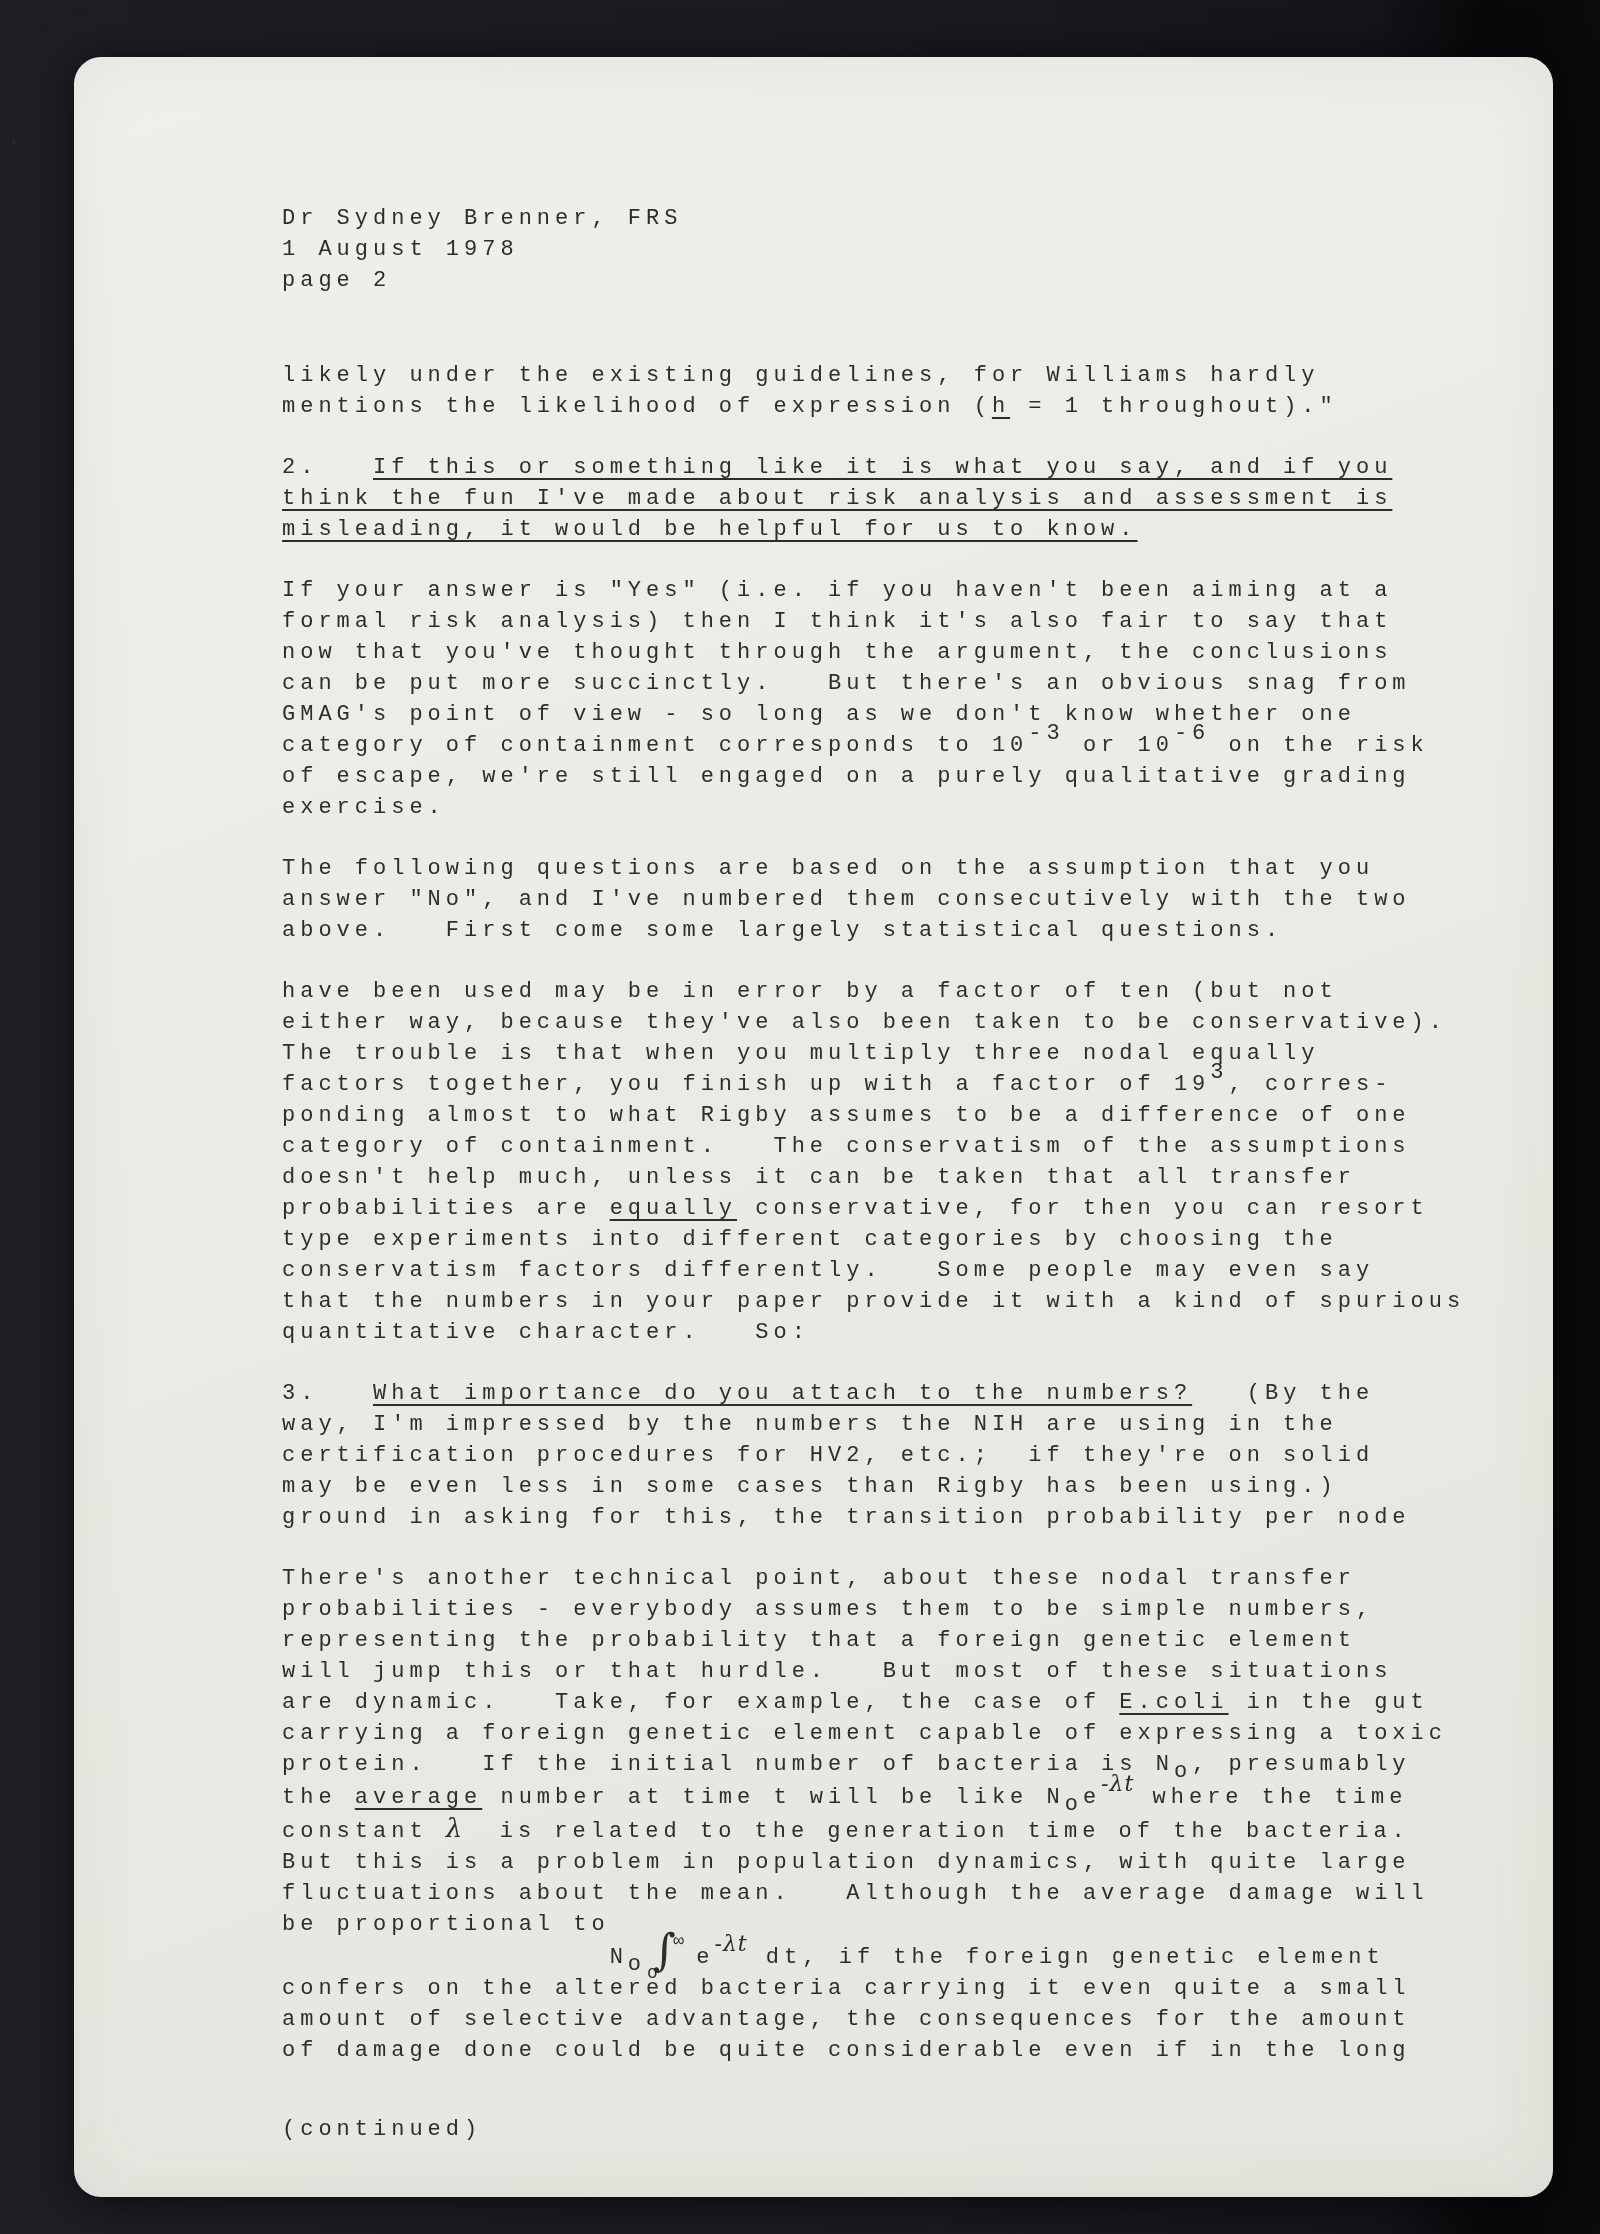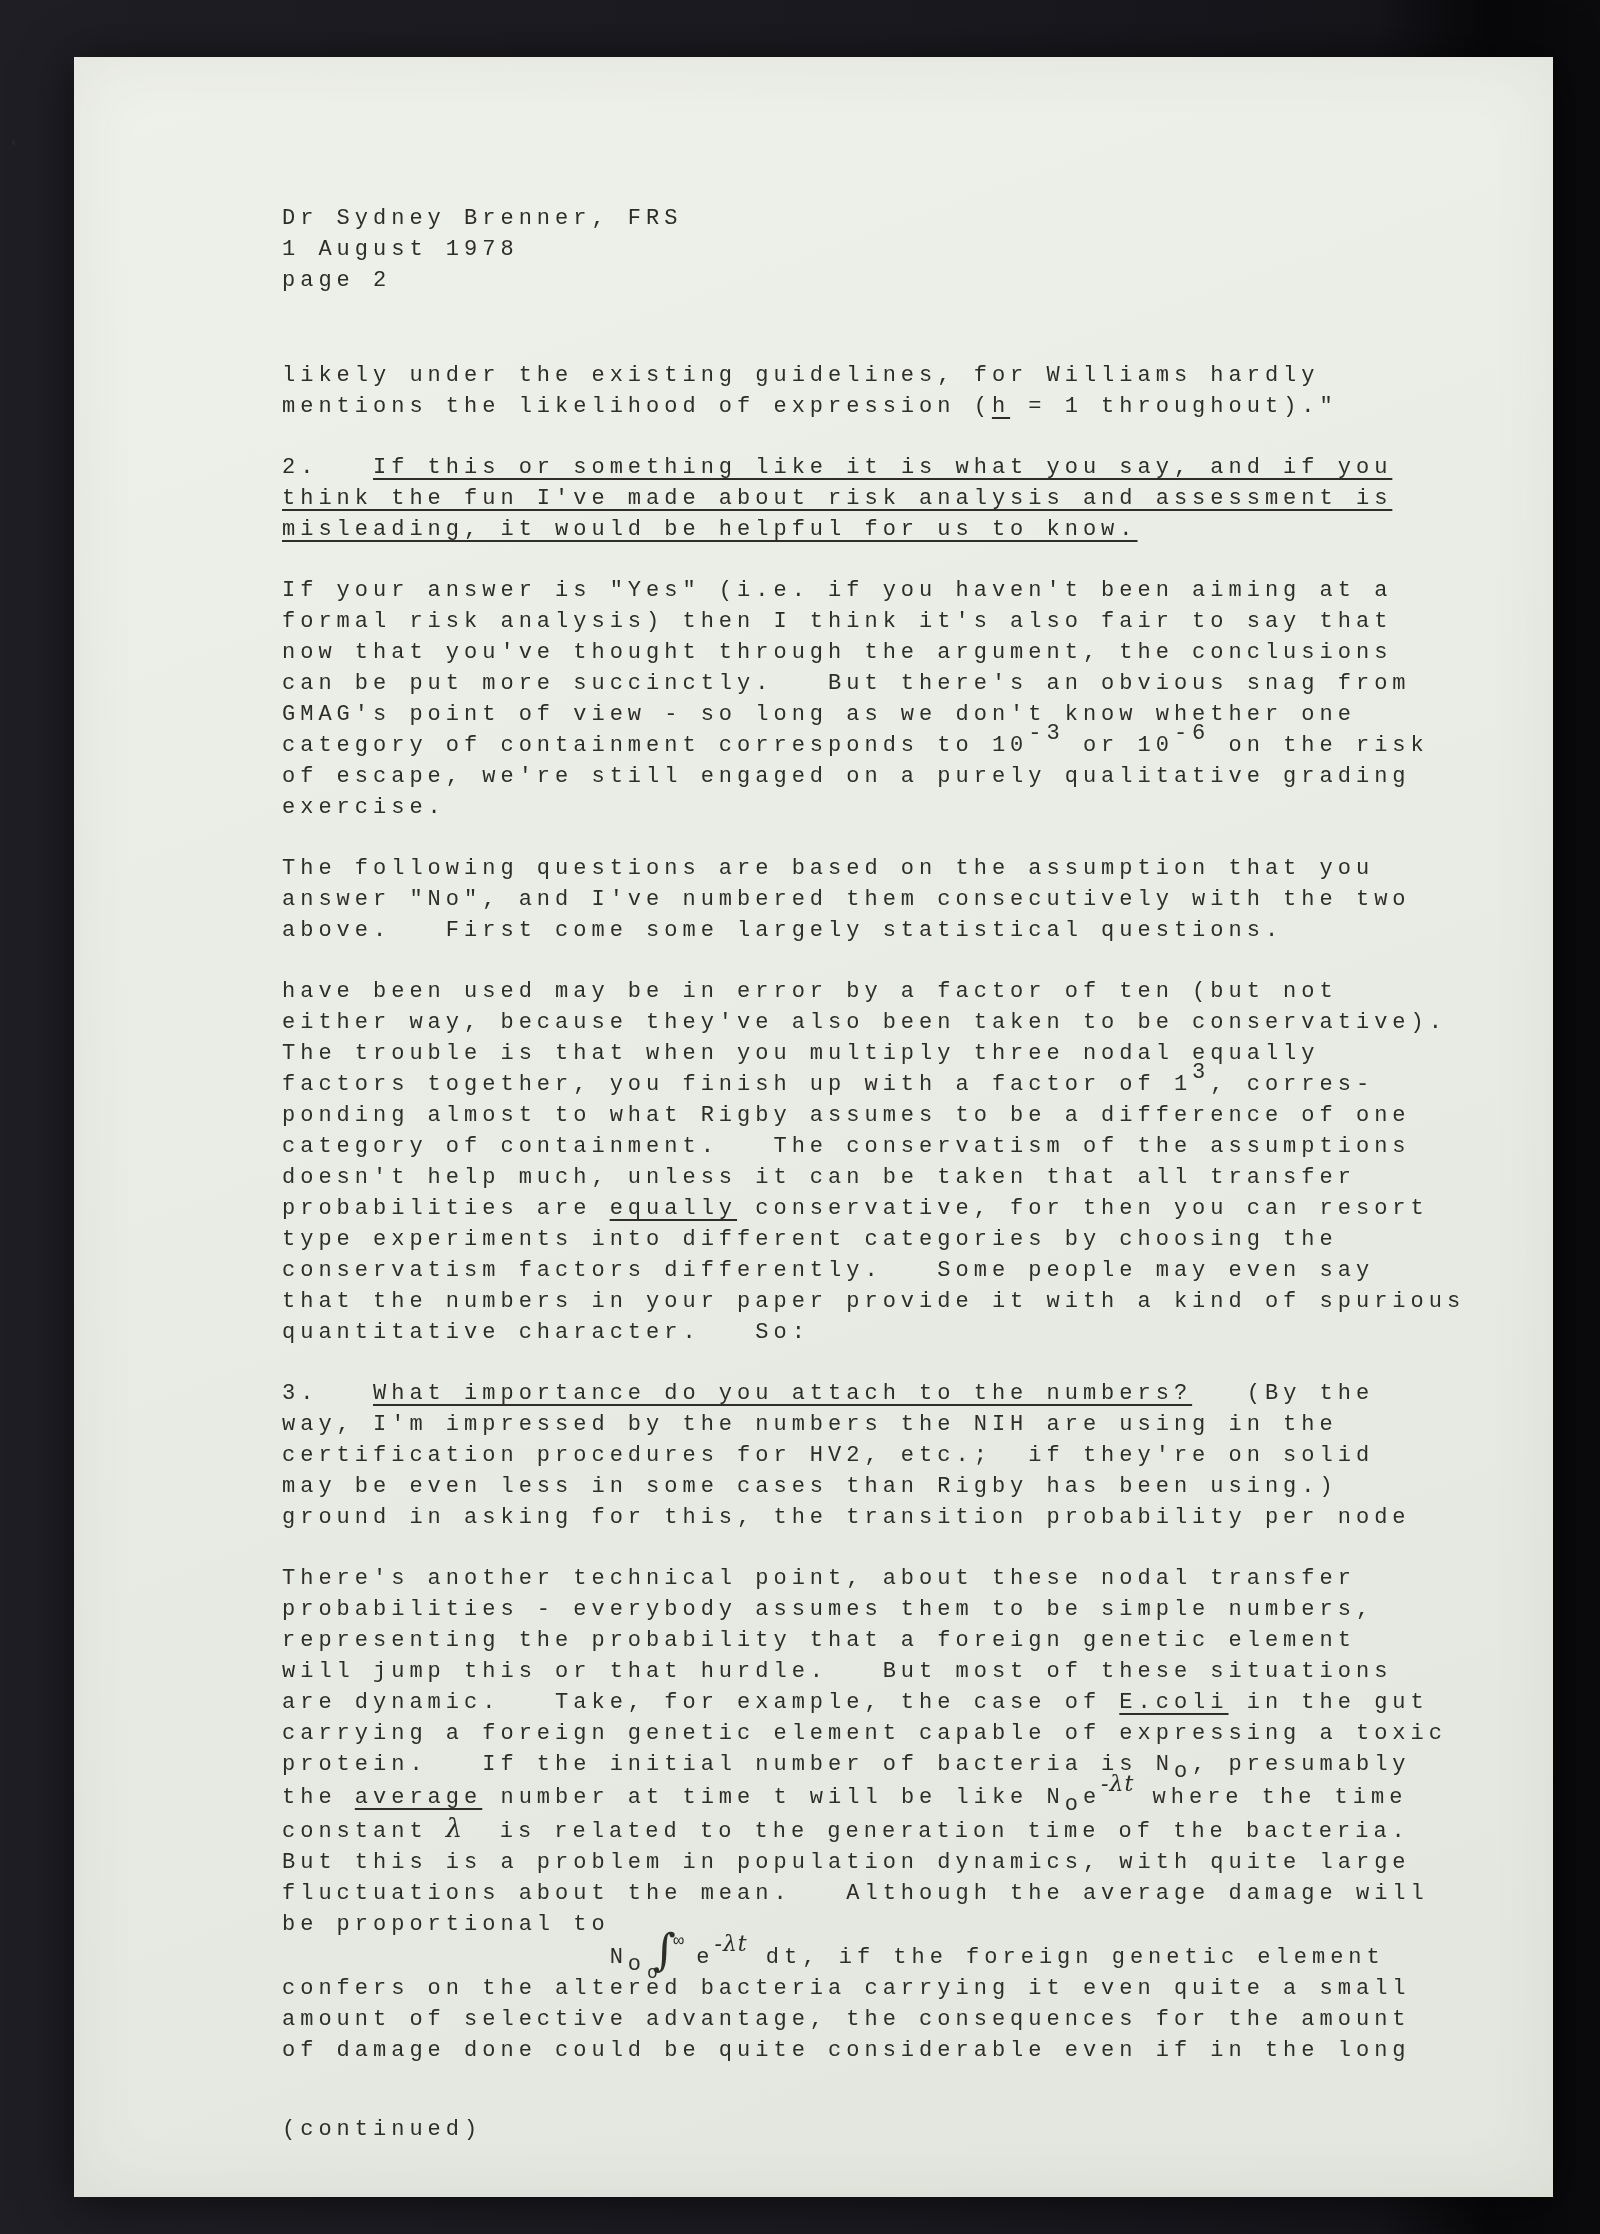--- a/index.html
+++ b/index.html
@@ -5,20 +5,21 @@
   html,body{margin:0;padding:0;}
   body{
     width:1600px;height:2234px;position:relative;overflow:hidden;
     background:linear-gradient(90deg,#1e1e24 0%,#1a1a20 55%,#15151a 86%,#08080a 93%,#0b0b0e 100%);
     font-family:"Liberation Mono","DejaVu Sans Mono",monospace;
   }
   .paper{
     position:absolute;left:74px;top:57px;width:1479px;height:2140px;
     background:linear-gradient(160deg,#eef0ea 0%,#e9ece5 45%,#e3e6de 100%);
     box-shadow:0 4px 46px rgba(0,0,0,0.6), inset 0 0 70px rgba(70,80,60,0.07);
+    border-radius:27px;
   }
   .content{
     padding:146px 60px 0 208px;
     color:#2e2d2a;
     font-size:22px;
     letter-spacing:5px;
     line-height:31px;
   }
   .line{white-space:pre;min-height:31px;}
   .header-block{margin-bottom:64px;}
@@ -77,21 +78,21 @@
         </div>
         <div class="para">
           <div class="line"><span>The following questions are based on the assumption that you</span></div>
           <div class="line"><span>answer "No", and I've numbered them consecutively with the two</span></div>
           <div class="line"><span>above.   First come some largely statistical questions.</span></div>
         </div>
         <div class="para">
           <div class="line"><span>have been used may be in error by a factor of ten (but not</span></div>
           <div class="line"><span>either way, because they've also been taken to be conservative).</span></div>
           <div class="line"><span>The trouble is that when you multiply three nodal equally</span></div>
-          <div class="line"><span>factors together, you finish up with a factor of 1</span><span class="sup">3</span><span>, corres-</span></div>
+          <div class="line"><span>factors together, you finish up with a factor of 19</span><span class="sup">3</span><span>, corres-</span></div>
           <div class="line"><span>ponding almost to what Rigby assumes to be a difference of one</span></div>
           <div class="line"><span>category of containment.   The conservatism of the assumptions</span></div>
           <div class="line"><span>doesn't help much, unless it can be taken that all transfer</span></div>
           <div class="line"><span>probabilities are </span><span class="u">equally</span><span> conservative, for then you can resort</span></div>
           <div class="line"><span>type experiments into different categories by choosing the</span></div>
           <div class="line"><span>conservatism factors differently.   Some people may even say</span></div>
           <div class="line"><span>that the numbers in your paper provide it with a kind of spurious</span></div>
           <div class="line"><span>quantitative character.   So:</span></div>
         </div>
         <div class="para">

